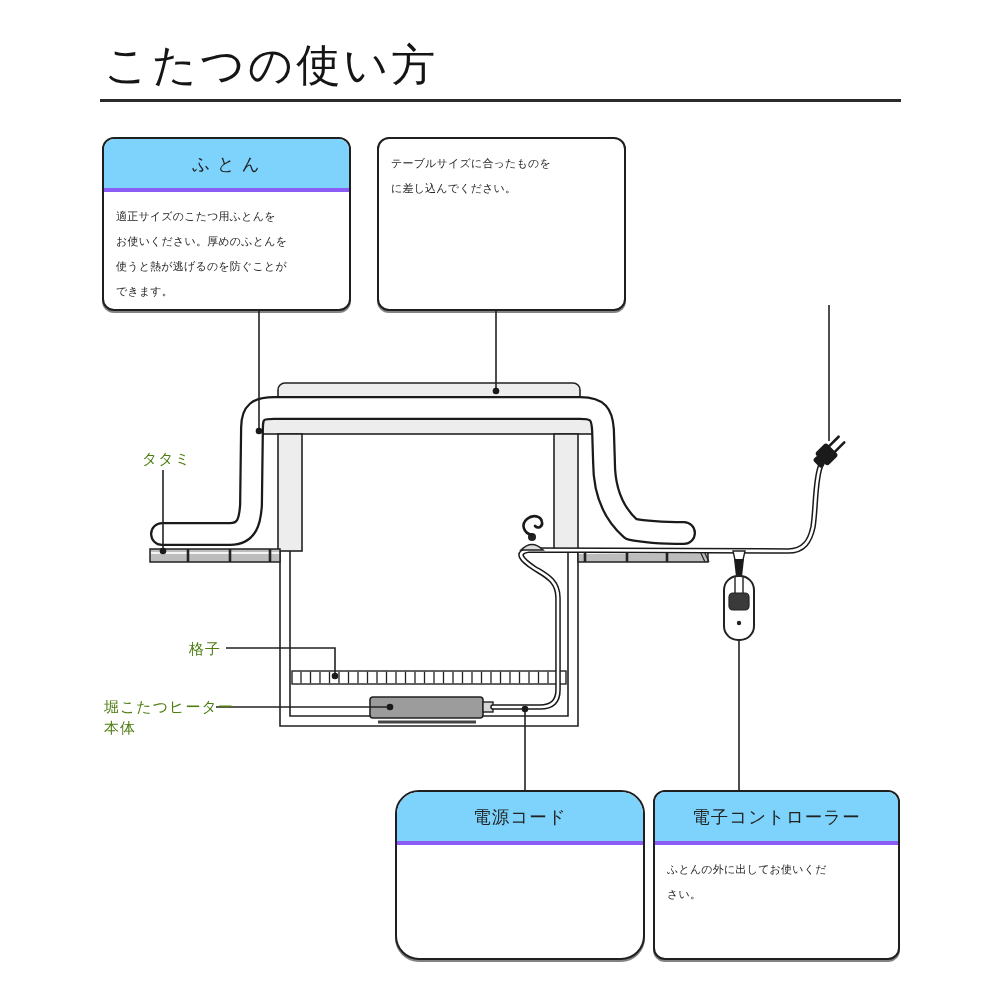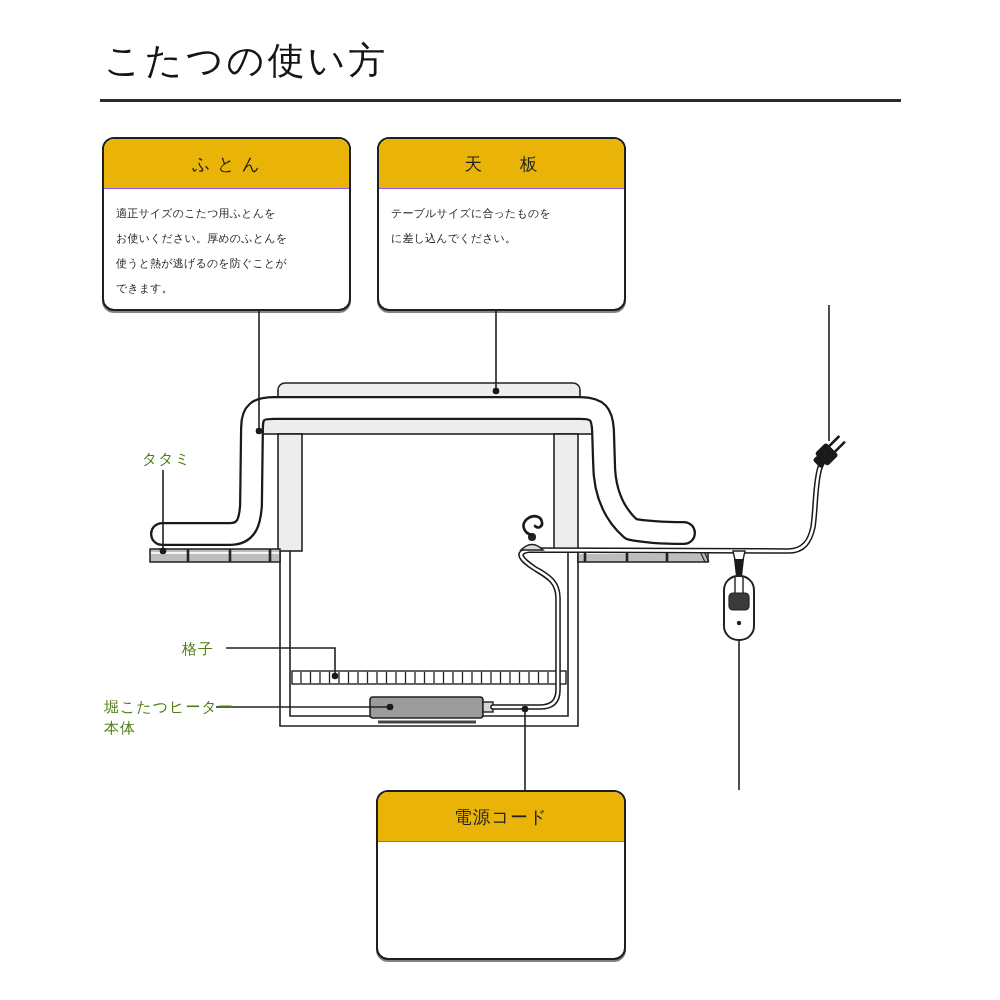--- a/index.html
+++ b/index.html
@@ -1,36 +1,36 @@
 <!DOCTYPE html>
 <html><head>
 <meta charset="utf-8">
 <style>
   html,body{margin:0;padding:0;background:#fff;}
   .page{position:relative;width:1000px;height:1000px;background:#fff;overflow:hidden;
         font-family:"Liberation Sans",sans-serif;color:#1a1a1a;}
-  .main-title{position:absolute;left:104px;top:36px;font-size:37px;letter-spacing:3px;
+  .main-title{position:absolute;left:104px;top:36px;font-size:44px;letter-spacing:3px;
         color:#151515;white-space:nowrap;}
   .title-rule{position:absolute;left:100px;top:99px;width:801px;height:3px;background:#2b2b2b;}
   .callout{position:absolute;border:2px solid #1f1f1f;border-radius:12px;background:#fff;
         box-shadow:0 2px 0 rgba(30,30,30,.55);overflow:hidden;z-index:3;}
-  .callout .hd{background:#eab308;border-bottom:1px solid #8b5cf6;height:49px;
+  .callout .hd{background:#7dd3fc;border-bottom:4px solid #8b5cf6;height:49px;
         display:flex;align-items:center;justify-content:center;
         font-size:17.5px;color:#222;letter-spacing:1px;}
   .callout .bd{padding:12px 12px 0 12px;font-size:11px;line-height:25px;color:#262626;
         white-space:pre-line;letter-spacing:0.2px;}
   #box-futon{left:102px;top:137px;width:245px;height:170px;}
   #box-tenban{left:377px;top:137px;width:245px;height:170px;}
   #box-plug{left:653px;top:137px;width:243px;height:168px;}
-  #box-cord{left:376px;top:790px;width:246px;height:166px;}
+  #box-cord{left:395px;top:790px;width:246px;height:166px;border-radius:24px;}
   #box-controller{left:653px;top:790px;width:243px;height:166px;}
   .diag-label{position:absolute;font-size:15px;color:#4d7c0f;white-space:pre-line;
         line-height:21px;z-index:2;letter-spacing:1px;}
   #lbl-tatami{left:142px;top:448px;}
-  #lbl-lattice{left:182px;top:638px;}
+  #lbl-lattice{left:189px;top:638px;}
   #lbl-heater{left:104px;top:696px;}
   svg{position:absolute;left:0;top:0;z-index:1;}
 </style>
 </head>
 <body>
 
 <div class="page">
 
   <div class="main-title">こたつの使い方</div>
   <div class="title-rule"></div>
@@ -163,21 +163,25 @@
 本体</div>
 
   <div class="callout" id="box-futon">
     <div class="hd">ふ と ん</div>
     <div class="bd">適正サイズのこたつ用ふとんを
 お使いください。厚めのふとんを
 使うと熱が逃げるのを防ぐことが
 できます。</div>
   </div>
   <div class="callout" id="box-tenban">
-    <div class="hd">天　　板</div>
     <div class="bd">テーブルサイズに合ったものを
 に差し込んでください。</div>
   </div>
   <div class="callout" id="box-cord">
     <div class="hd">電源コード</div>
   </div>
+  <div class="callout" id="box-controller">
+    <div class="hd">電子コントローラー</div>
+    <div class="bd">ふとんの外に出してお使いくだ
+さい。</div>
+  </div>
 
 </div>
 
 </body></html>

